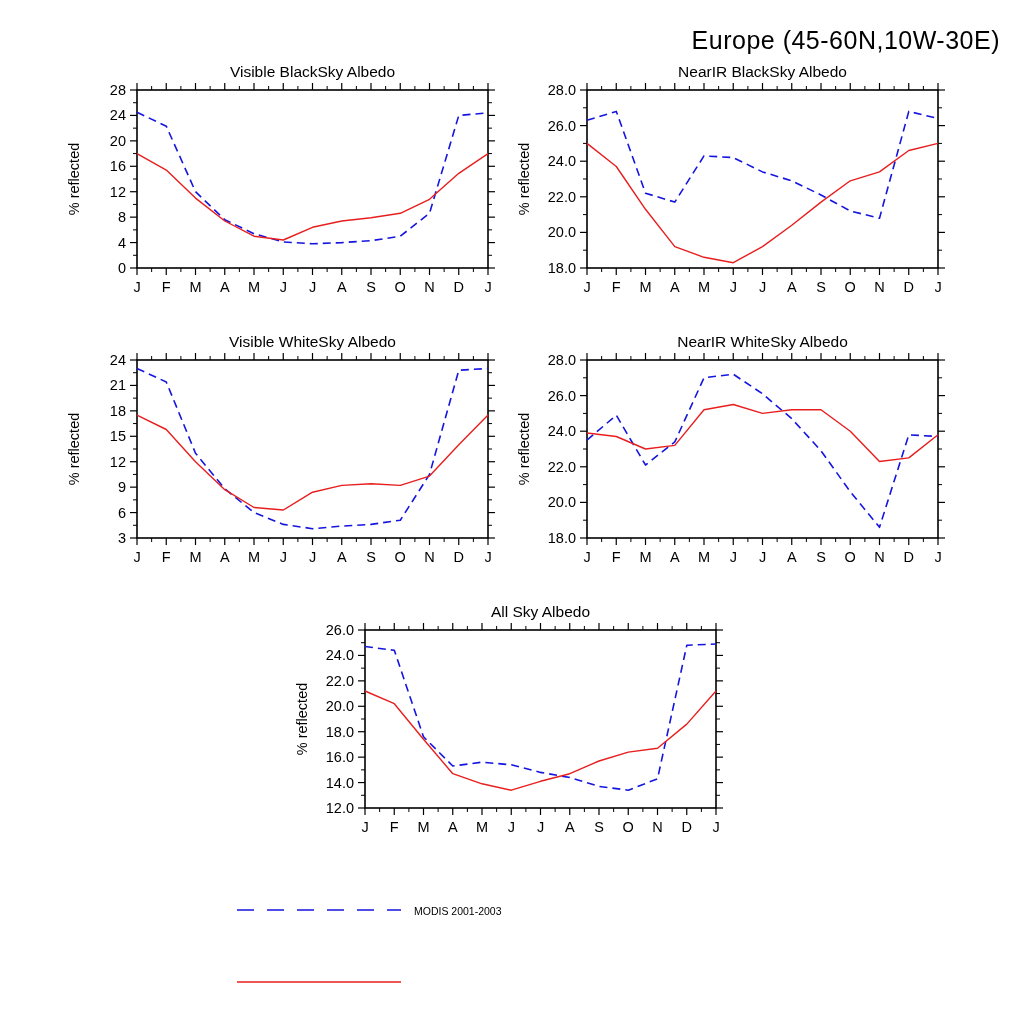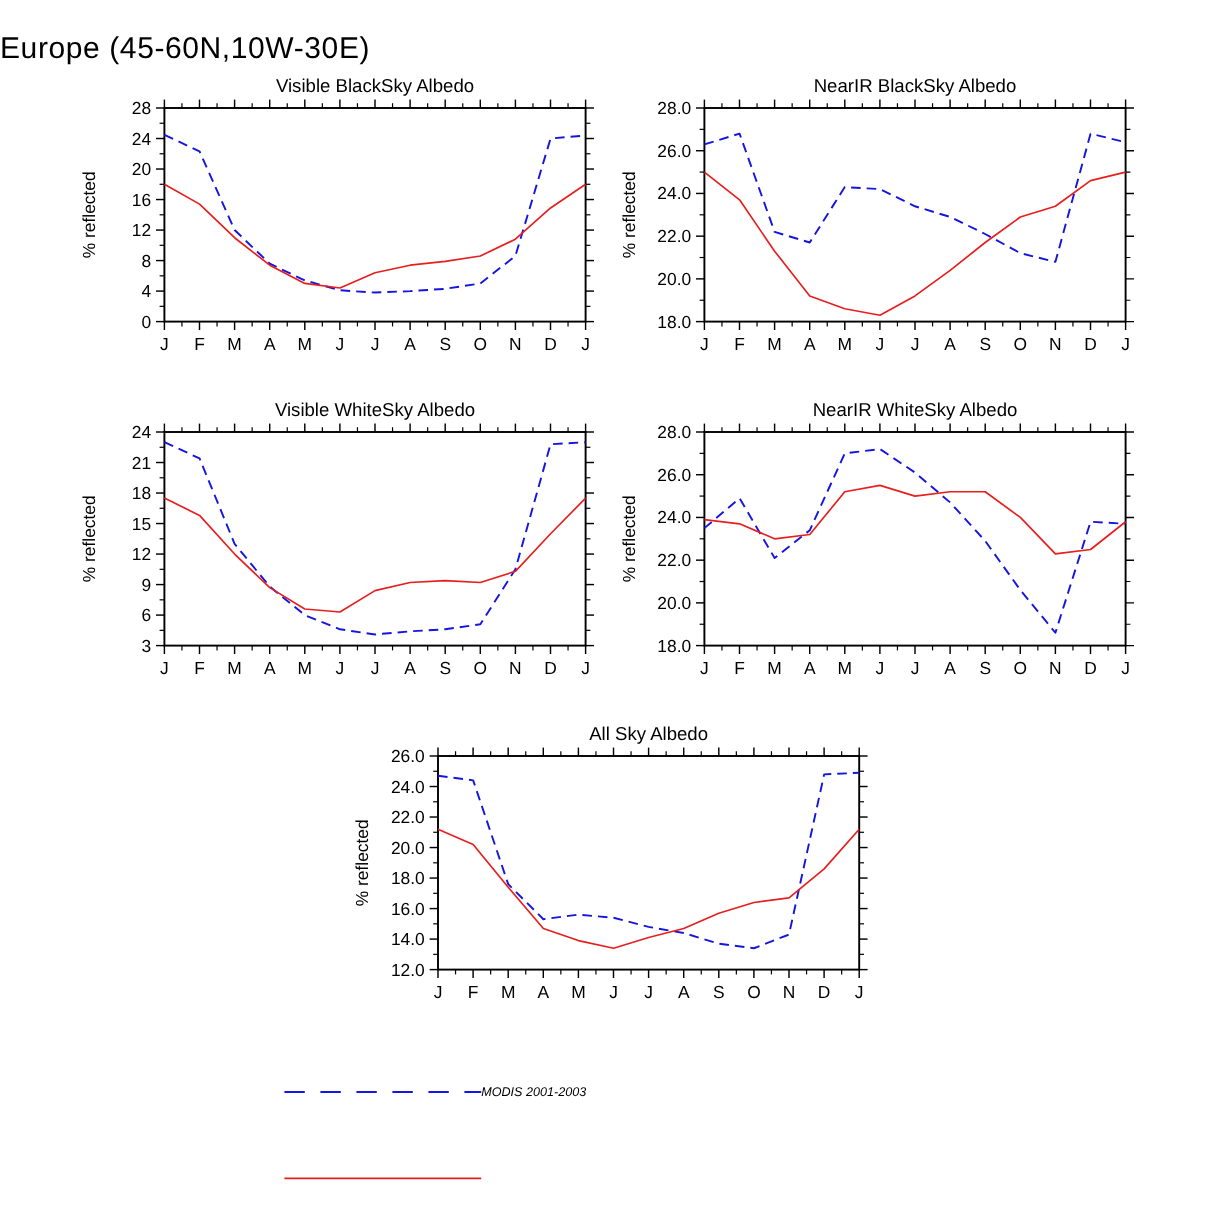--- a/index.html
+++ b/index.html
@@ -1,27 +1,27 @@
 <!DOCTYPE html>
 <html><head>
 <meta charset="utf-8">
 <style>
   html,body{margin:0;padding:0;background:#ffffff;}
   .page{position:relative;width:1024px;height:1024px;background:#ffffff;
         font-family:"Liberation Sans","DejaVu Sans",sans-serif;color:#000;}
-  .main-title{position:absolute;top:26px;left:0;width:1000px;text-align:left;
+  .main-title{position:absolute;top:26px;left:0;width:1000px;text-align:right;
         font-size:25px;letter-spacing:0.5px;}
   svg.panel{position:absolute;width:450px;height:240px;overflow:visible;}
   #panel-0{left:55px;top:58px;}
   #panel-1{left:505px;top:58px;}
   #panel-2{left:55px;top:328px;}
   #panel-3{left:505px;top:328px;}
   #panel-4{left:283px;top:598px;}
   svg text{font-family:"Liberation Sans","DejaVu Sans",sans-serif;fill:#000;}
-  .legend-row{position:absolute;display:flex;align-items:center;left:237px;font-style:italic;}
+  .legend-row{position:absolute;display:flex;align-items:flex-end;gap:13px;left:237px;}
   #legend-row-0{top:903px;}
   #legend-row-1{top:975px;}
   .legend-row svg{width:164px;height:14px;overflow:visible;}
   .legend-label{font-size:10.5px;white-space:nowrap;}
 </style>
 </head>
 <body>
 
 <div class="page">
   <div class="main-title">Europe (45-60N,10W-30E)</div>

